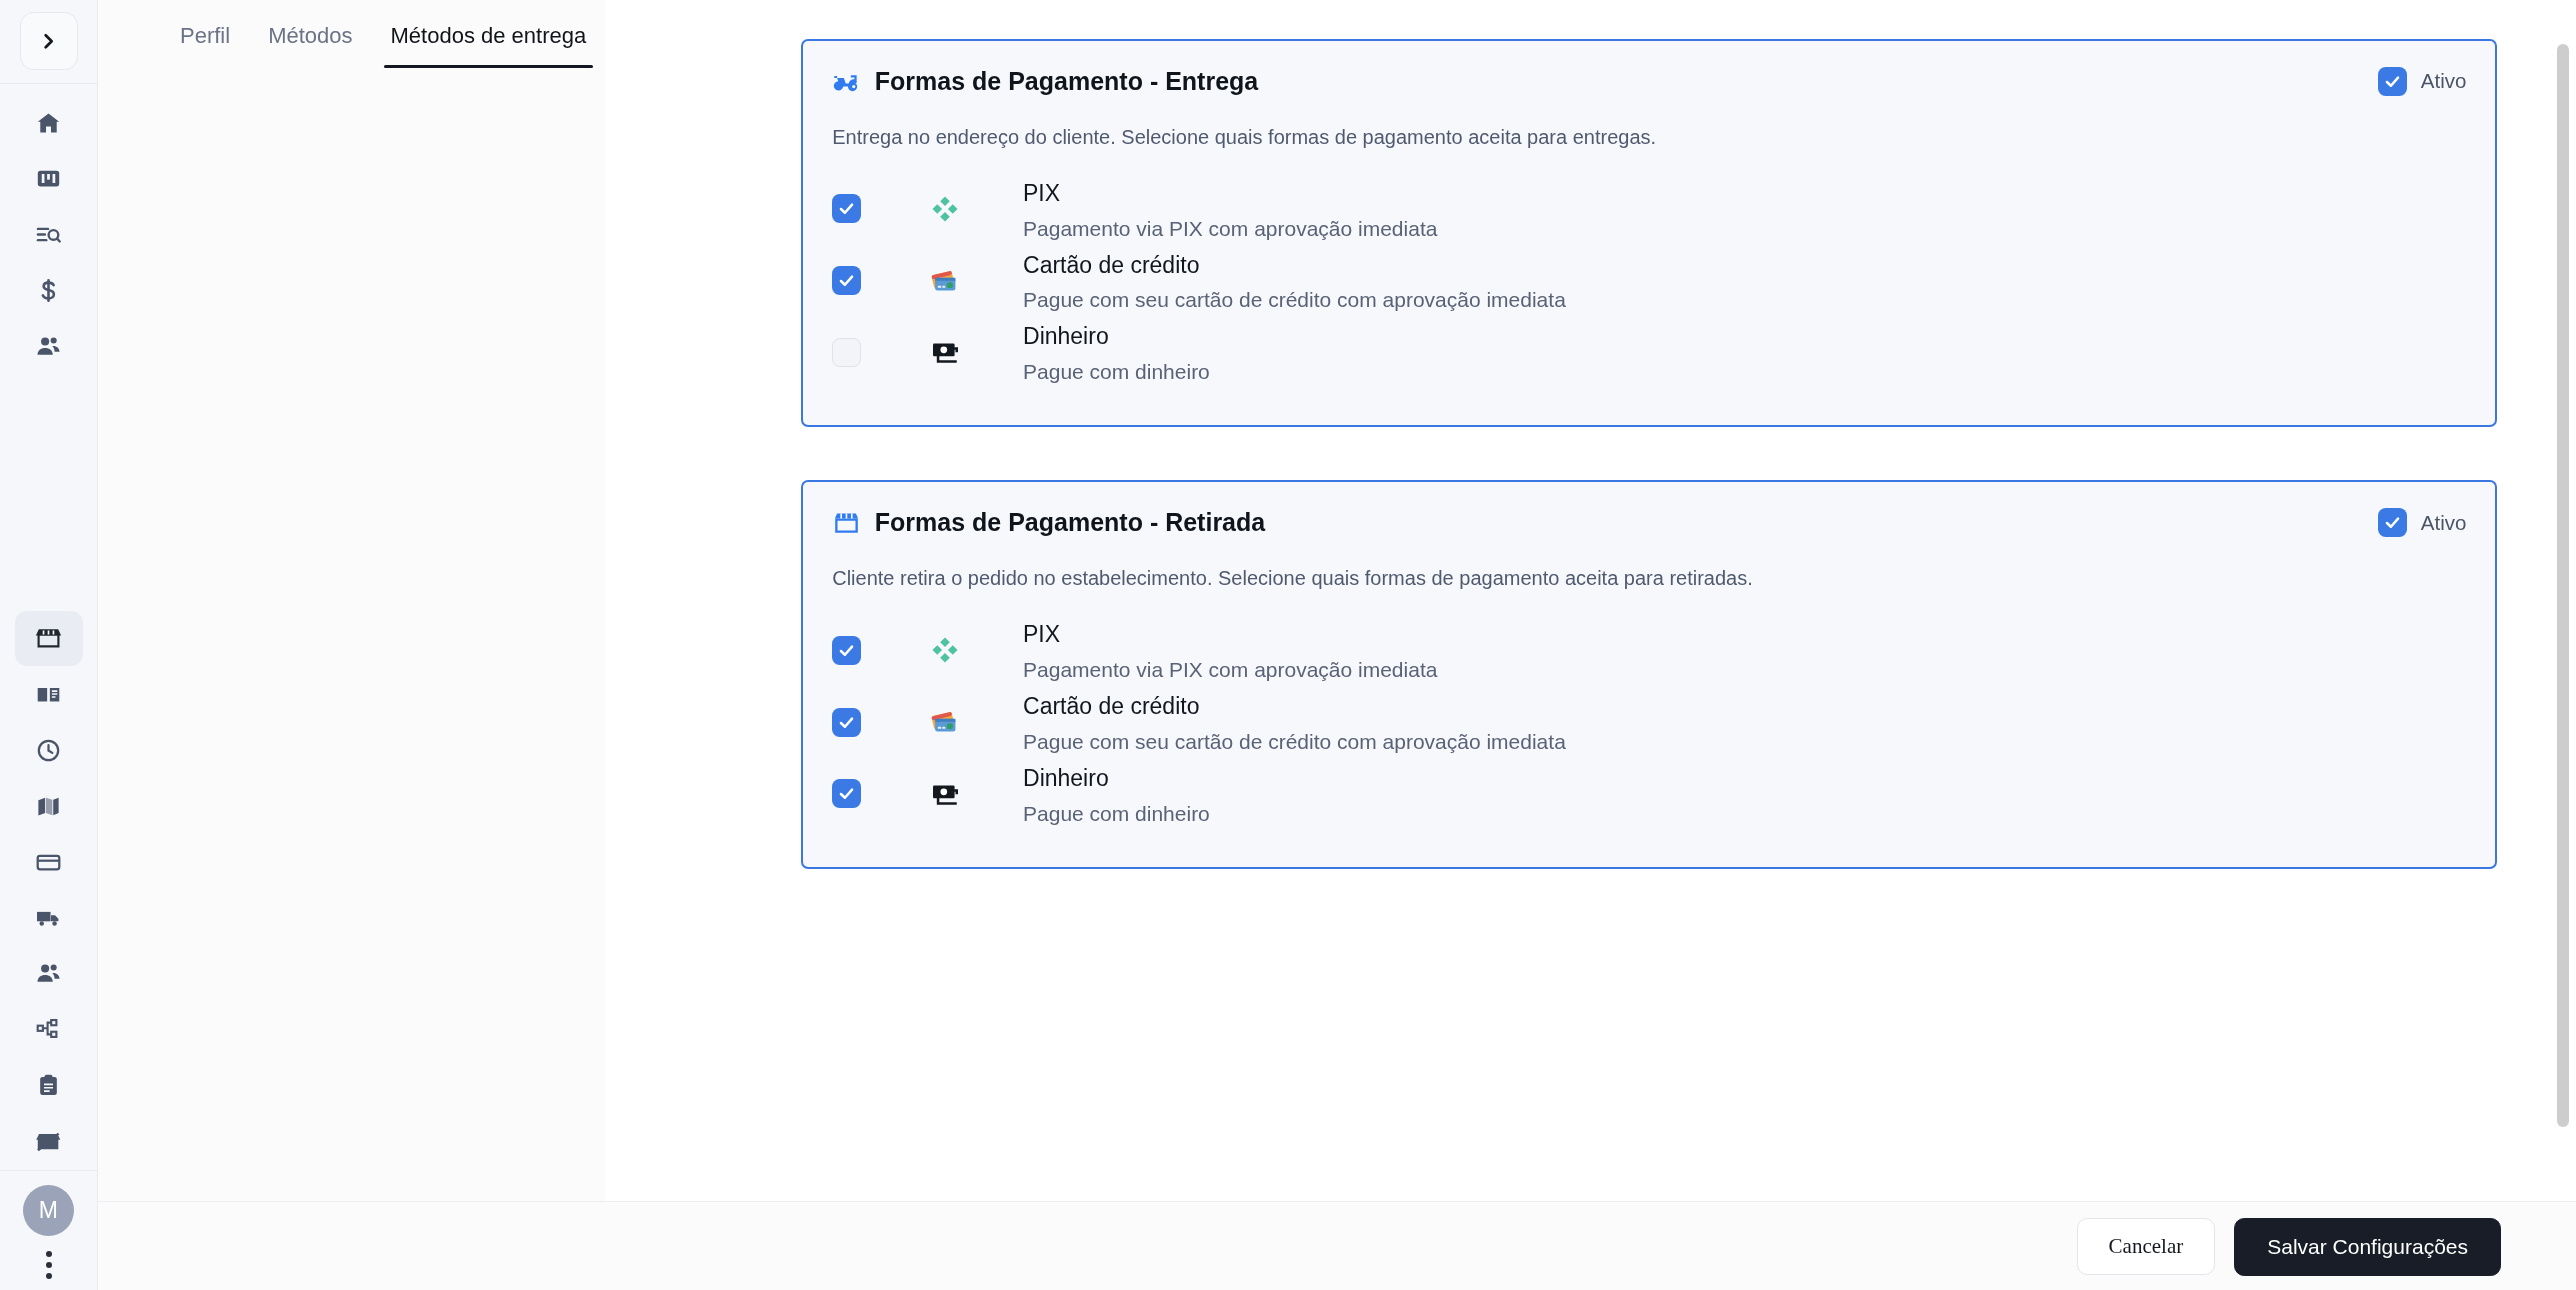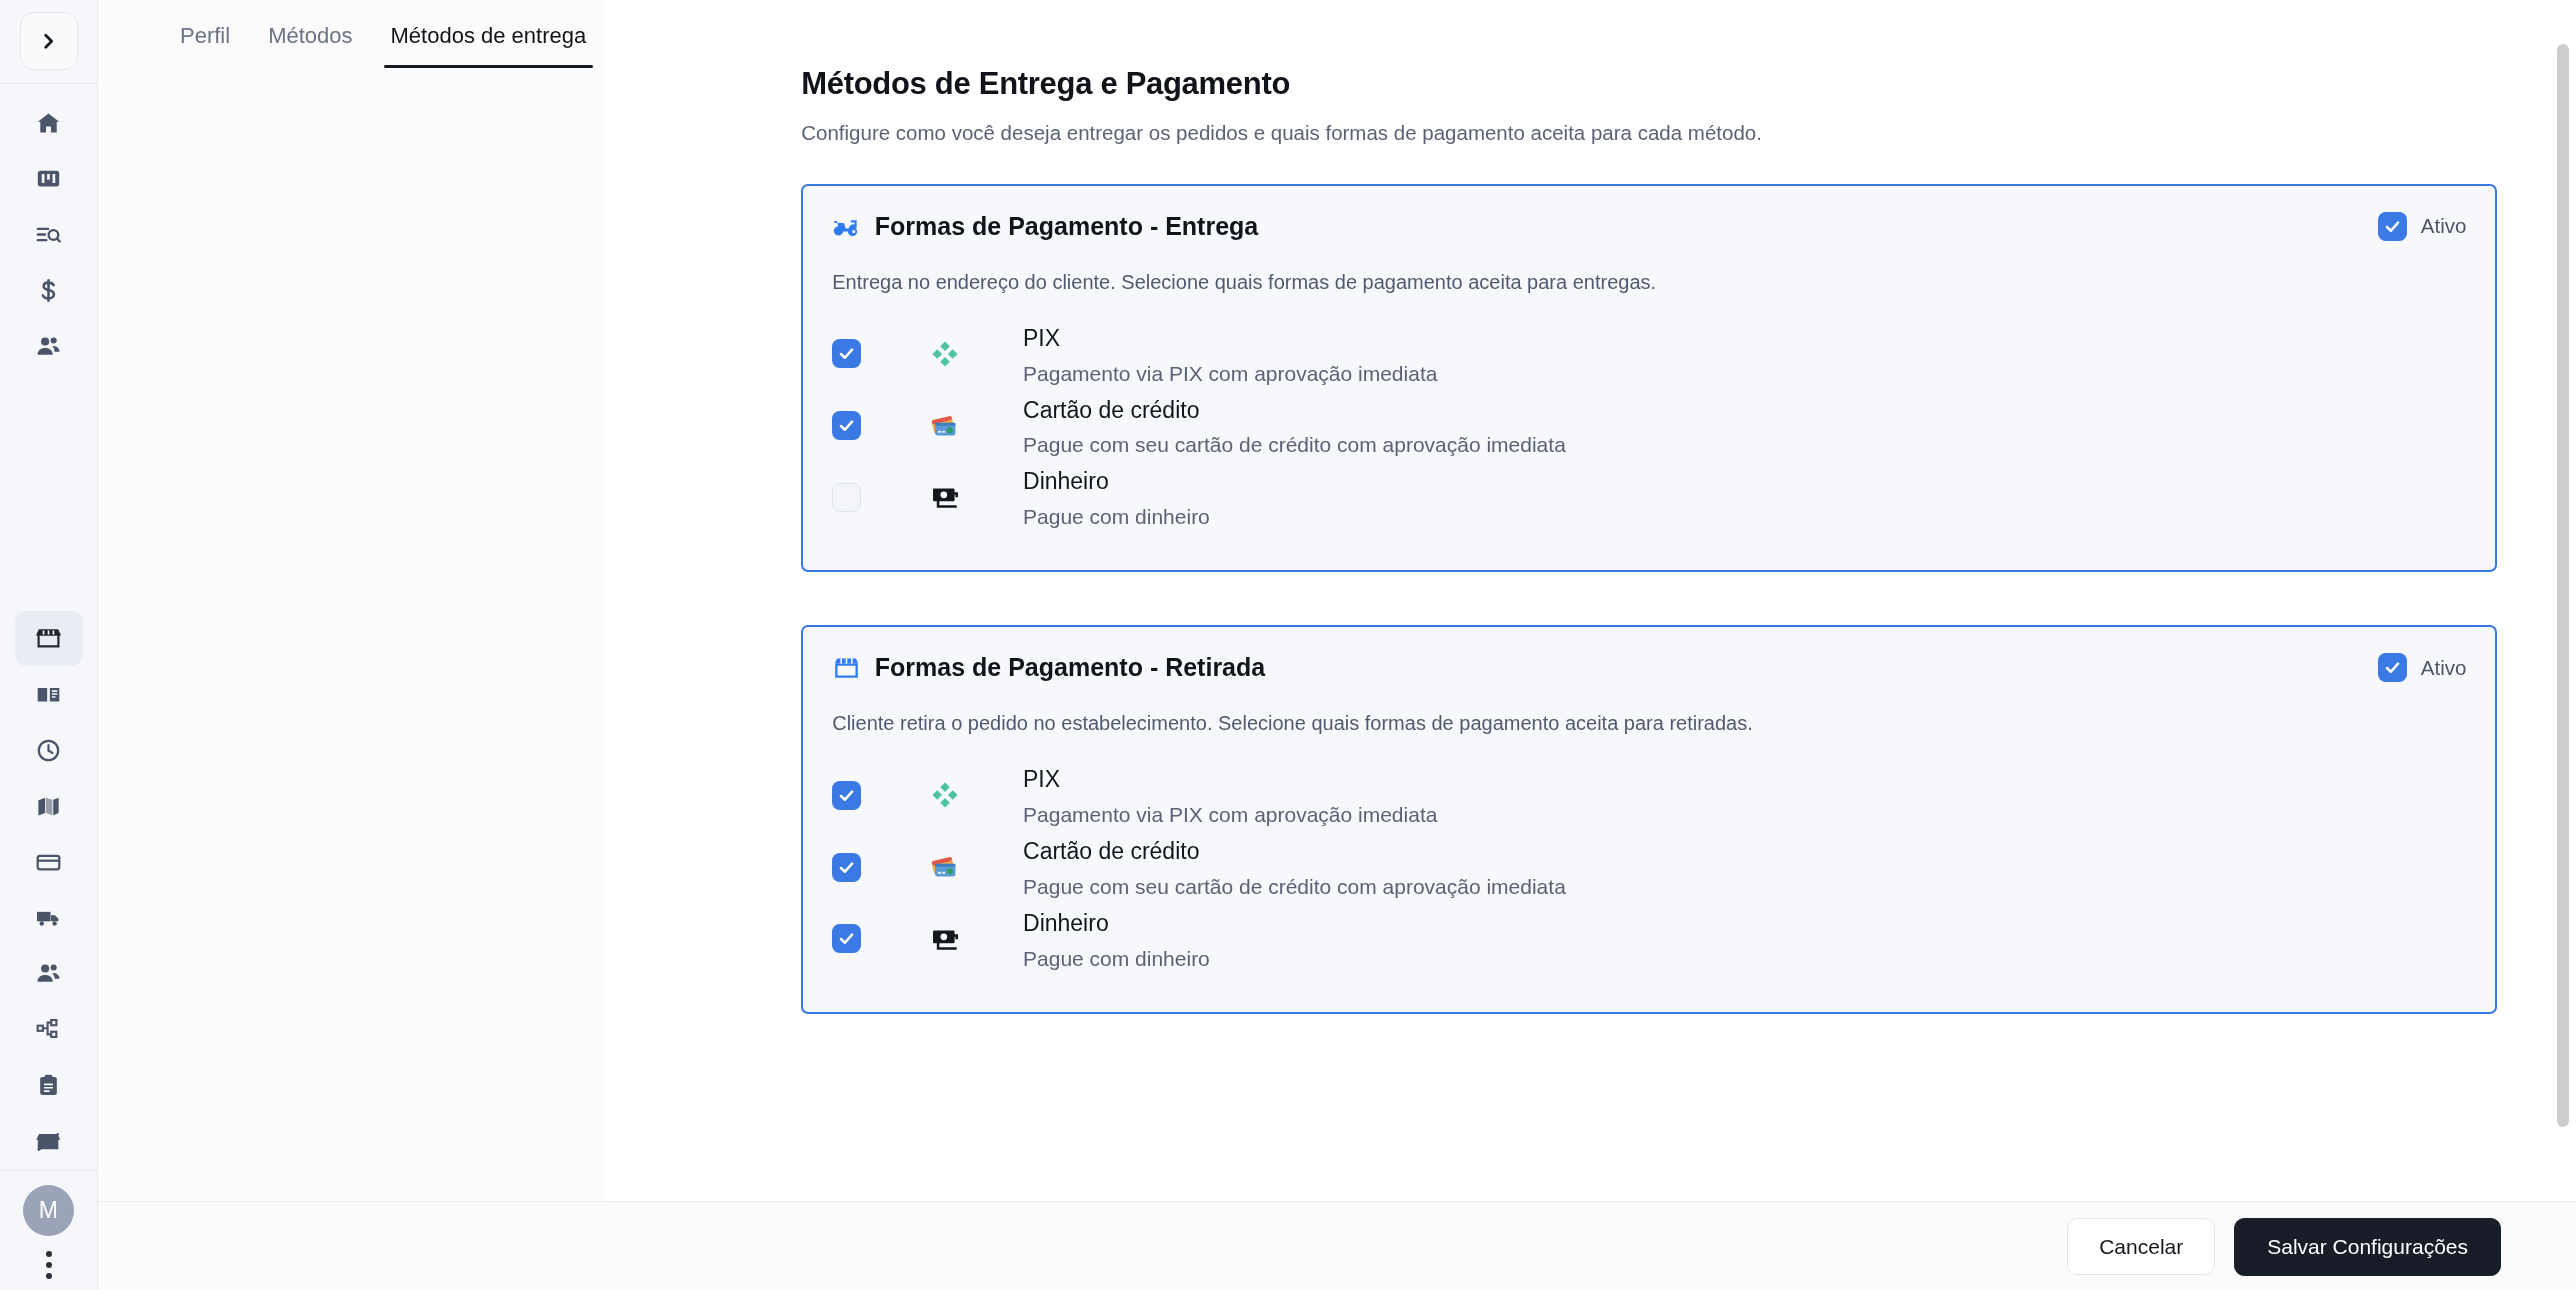--- a/index.html
+++ b/index.html
@@ -119,21 +119,21 @@
   .footer {
     position: absolute; left: 0; right: 0; bottom: 0;
     height: 90px; background: #fbfbfc;
     border-top: 0.9px solid #eceef2;
     display: flex; align-items: center; justify-content: flex-end;
     padding-right: 75px; gap: 19px;
   }
   .btn { font-size: 21px; border-radius: 10.2px; cursor: pointer; white-space: nowrap; }
   .btn-cancel {
     background: #ffffff; color: #15181f;
-    border: 0.9px solid #e3e5ea; padding: 15.3px 31px;
+    border: 0.9px solid #e3e5ea; padding: 15.3px 31px; font-family: Liberation Serif, serif;
   }
   .btn-save {
     background: #181d27; color: #ffffff;
     border: 0.9px solid #181d27; padding: 16px 32px;
   }
 
   
   .scrollbar {
     position: absolute; top: 44px; right: 6.8px;
     width: 12px; height: 1083px;
@@ -314,24 +314,20 @@
 
   <div class="main">
 
     <div class="tabbar">
       <div class="tab">Perfil</div>
       <div class="tab">Métodos</div>
       <div class="tab active">Métodos de entrega</div>
     </div>
 
     <div class="content">
-      <div class="page-head">
-        <div class="page-title">Métodos de Entrega e Pagamento</div>
-        <div class="page-sub">Configure como você deseja entregar os pedidos e quais formas de pagamento aceita para cada método.</div>
-      </div>
 
       <div class="cards">
 
         <div class="card">
           <div class="card-head">
             <div class="card-title-wrap">
               <span>
                 <svg class="icon" width="29" height="29" viewBox="0 0 24 24" fill="#2f7bef">
                     <path d="M4.2 9.2h5.6l1.6 4.4h2.4c.4-2 2.1-3.4 4.2-3.4h.6V8.6h-3V6.8h4.8v6.4h-1.1c.9.7 1.5 1.8 1.5 3 0 2.1-1.7 3.8-3.8 3.8s-3.8-1.7-3.8-3.8H9.3c-.3 1.9-1.9 3.3-3.9 3.3-2.2 0-3.9-1.8-3.9-3.9 0-2.1 1.6-3.8 3.7-3.9l-1-2.6H1.9V7.4h2.3z"></path>
                     <circle cx="18" cy="16.2" r="1.3" fill="#ffffff"></circle>

